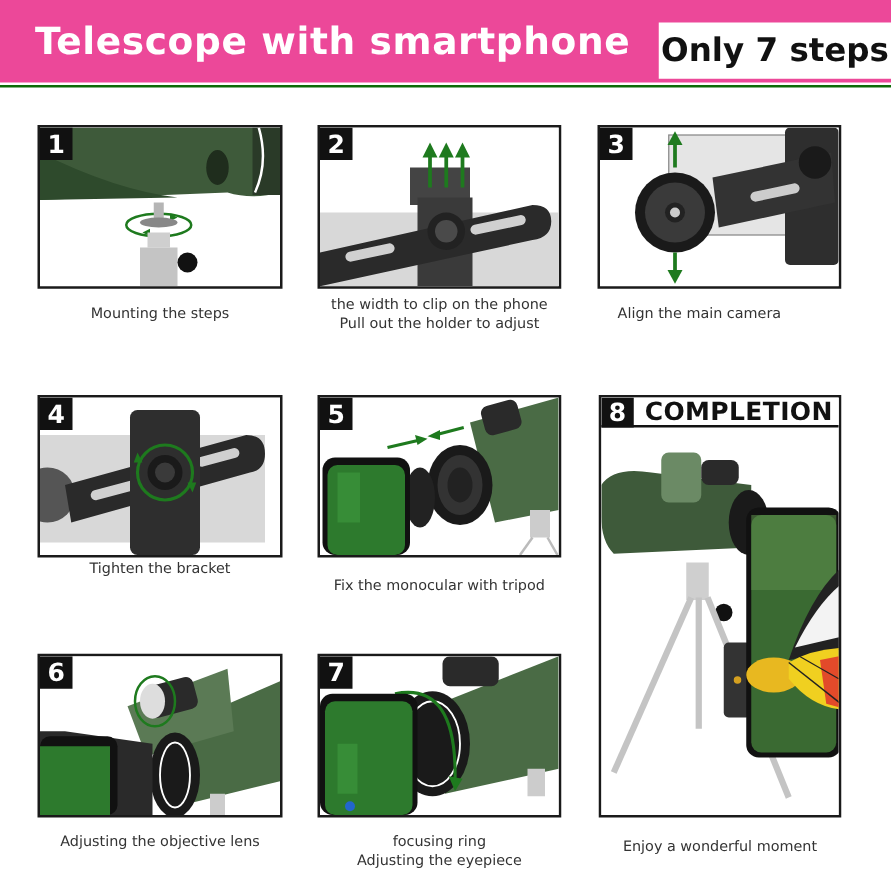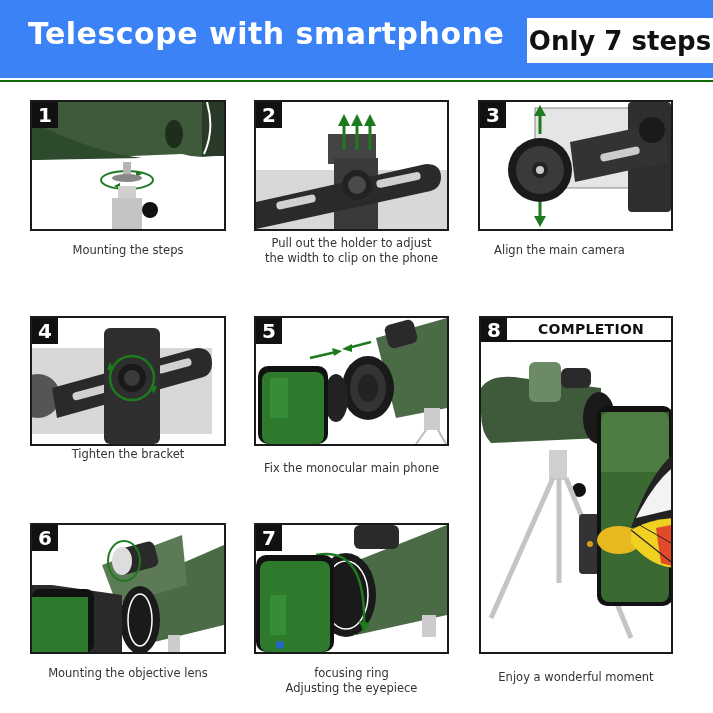--- a/index.html
+++ b/index.html
@@ -1,34 +1,34 @@
 <!DOCTYPE html>
 <html><head>
 <meta charset="utf-8">
 <style>
   * { box-sizing: border-box; margin: 0; padding: 0; }
   html, body { width: 713px; height: 713px; background: #ffffff; overflow: hidden; }
   body { position: relative; font-family: "DejaVu Sans", sans-serif; color: #222; }
 
-  .header { position: absolute; left: 0; top: 0; width: 713px; height: 80px; background: #3b82f6; border-bottom: 2px solid #ffffff; }
+  .header { position: absolute; left: 0; top: 0; width: 713px; height: 68px; background: #ec4899; border-bottom: 2px solid #ffffff; }
   .header::after { content: ""; position: absolute; left: 0; right: 0; bottom: -4px; height: 2px; background: #0d6a07; }
   .title { position: absolute; left: 28px; top: 16px; font-family: "DejaVu Sans", sans-serif; font-weight: bold; font-size: 30px; letter-spacing: 0.5px; color: #ffffff; white-space: nowrap; }
   .steps-box { position: absolute; left: 527px; top: 18px; width: 186px; height: 45px; background: #ffffff; display: flex; align-items: center; justify-content: center; }
   .steps-box span { font-family: "DejaVu Sans", sans-serif; font-weight: bold; font-size: 26px; color: #111; }
 
   .panel { position: absolute; border: 2px solid #1a1a1a; background: #ffffff; overflow: hidden; }
   .badge { position: absolute; left: 0; top: 0; width: 26px; height: 26px; background: #111; color: #fff; font-family: "DejaVu Sans", sans-serif; font-weight: bold; font-size: 20px; display: flex; align-items: center; justify-content: center; z-index: 5; }
   .caption { position: absolute; font-family: "DejaVu Sans", sans-serif; font-size: 11.5px; color: #333; text-align: center; line-height: 15px; }
 
   .scene { position: absolute; inset: 0; }
   svg { display: block; }
 
   .completion-bar { position: absolute; left: 0; top: 0; right: 0; height: 24px; border-bottom: 2px solid #111; background: #fff; z-index: 4; }
   .completion-bar .badge { width: 26px; height: 24px; }
-  .completion-title { position: absolute; left: 30px; right: 0; top: 0; height: 22px; display: flex; align-items: center; justify-content: center; font-family: "DejaVu Sans", sans-serif; font-weight: bold; font-size: 14px; color: #111; letter-spacing: 0.3px; }
+  .completion-title { position: absolute; left: 30px; right: 0; top: 0; height: 22px; display: flex; align-items: center; justify-content: center; font-family: "DejaVu Sans", sans-serif; font-weight: bold; font-size: 20px; color: #111; letter-spacing: 0.3px; }
 </style>
 </head>
 <body>
 
 <div class="header">
   <div class="title">Telescope with smartphone</div>
   <div class="steps-box">
     <span>Only 7 steps</span>
   </div>
 </div>
@@ -70,22 +70,22 @@
     <circle cx="101" cy="83" r="9" fill="#4a4a4a"></circle>
     <line x1="88" y1="48" x2="88" y2="22" stroke="#1e7a1e" stroke-width="3"></line>
     <polygon points="82,24 88,12 94,24" fill="#1e7a1e"></polygon>
     <line x1="101" y1="48" x2="101" y2="22" stroke="#1e7a1e" stroke-width="3"></line>
     <polygon points="95,24 101,12 107,24" fill="#1e7a1e"></polygon>
     <line x1="114" y1="48" x2="114" y2="22" stroke="#1e7a1e" stroke-width="3"></line>
     <polygon points="108,24 114,12 120,24" fill="#1e7a1e"></polygon>
   </svg>
 </div>
 <div class="caption" style="left:244px; top:236px; width:215px;">
+  <div>the width to clip on the phone</div>
   <div>Pull out the holder to adjust</div>
-  <div>the width to clip on the phone</div>
 </div>
 
 <div class="panel" style="left:478px; top:100px; width:195px; height:131px;">
   <div class="badge">3</div>
   <svg class="scene" width="191" height="127" viewBox="0 0 191 127">
     <rect width="191" height="127" fill="#fff"></rect>
     <rect x="55" y="6" width="100" height="80" fill="#e5e5e5" stroke="#888"></rect>
     <rect x="148" y="0" width="43" height="110" rx="4" fill="#2e2e2e"></rect>
     <path d="M90 40 L185 20 L188 60 L95 80 Z" fill="#333"></path>
     <rect x="120" y="48" width="40" height="8" rx="4" fill="#ccc" transform="rotate(-12 140 52)"></rect>
@@ -141,42 +141,42 @@
     <line x1="54" y1="40" x2="80" y2="34" stroke="#1e7a1e" stroke-width="2.5"></line>
     <polygon points="76,30 86,33 78,38" fill="#1e7a1e"></polygon>
     <line x1="115" y1="24" x2="92" y2="30" stroke="#1e7a1e" stroke-width="2.5"></line>
     <polygon points="96,26 86,31 96,34" fill="#1e7a1e"></polygon>
     <rect x="168" y="90" width="16" height="22" fill="#ccc"></rect>
     <line x1="170" y1="112" x2="160" y2="126" stroke="#bbb" stroke-width="2"></line>
     <line x1="182" y1="112" x2="190" y2="126" stroke="#bbb" stroke-width="2"></line>
   </svg>
 </div>
 <div class="caption" style="left:244px; top:461px; width:215px;">
-  <div>Fix the monocular main phone</div>
+  <div>Fix the monocular with tripod</div>
 </div>
 
 <div class="panel" style="left:30px; top:523px; width:196px; height:131px;">
   <div class="badge">6</div>
   <svg class="scene" width="192" height="127" viewBox="0 0 192 127">
     <rect width="192" height="127" fill="#fff"></rect>
     <path d="M100 60 L192 20 L192 100 L110 120 Z" fill="#4a6b45"></path>
     <path d="M70 40 L150 10 L155 60 L85 80 Z" fill="#5b7a55"></path>
     <rect x="85" y="20" width="40" height="26" rx="6" fill="#2a2a2a" transform="rotate(-15 105 33)"></rect>
     <ellipse cx="90" cy="36" rx="10" ry="14" fill="#ddd"></ellipse>
     <ellipse cx="92" cy="36" rx="16" ry="20" fill="none" stroke="#1e7a1e" stroke-width="2"></ellipse>
     <ellipse cx="108" cy="95" rx="20" ry="34" fill="#1a1a1a"></ellipse>
     <ellipse cx="108" cy="95" rx="12" ry="26" fill="none" stroke="#fff" stroke-width="1.5"></ellipse>
     <path d="M20 60 L90 70 L90 127 L0 127 L0 60 Z" fill="#2a2a2a"></path>
     <rect x="0" y="64" width="62" height="63" rx="8" fill="#111"></rect>
     <rect x="0" y="72" width="56" height="55" fill="#2d7a2d"></rect>
     <rect x="136" y="110" width="12" height="17" fill="#ccc"></rect>
   </svg>
 </div>
 <div class="caption" style="left:20px; top:666px; width:216px;">
-  <div>Mounting the objective lens</div>
+  <div>Adjusting the objective lens</div>
 </div>
 
 <div class="panel" style="left:254px; top:523px; width:195px; height:131px;">
   <div class="badge">7</div>
   <svg class="scene" width="191" height="127" viewBox="0 0 191 127">
     <rect width="191" height="127" fill="#fff"></rect>
     <path d="M90 40 L191 0 L191 90 L100 110 Z" fill="#4a6b45"></path>
     <rect x="98" y="0" width="45" height="24" rx="6" fill="#2a2a2a"></rect>
     <ellipse cx="90" cy="70" rx="30" ry="42" fill="#1a1a1a"></ellipse>
     <ellipse cx="90" cy="70" rx="22" ry="34" fill="none" stroke="#fff" stroke-width="1.5"></ellipse>

